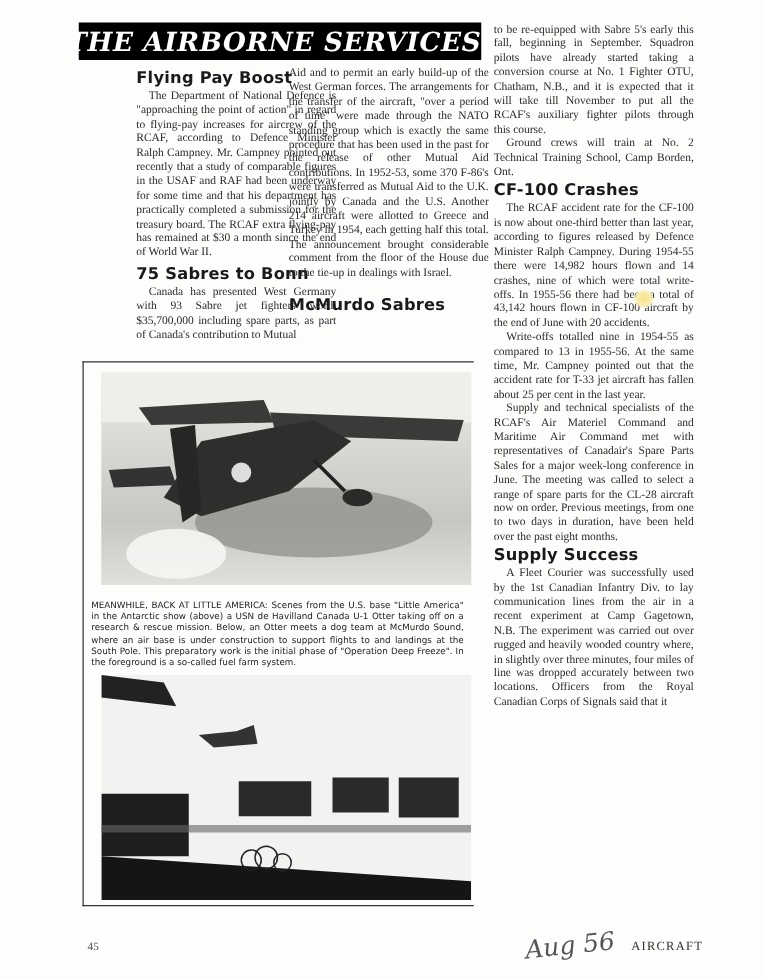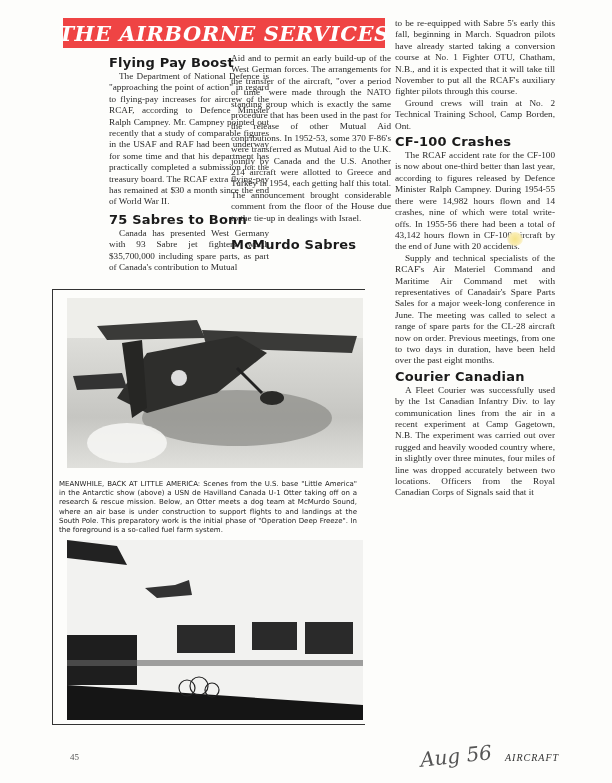--- a/index.html
+++ b/index.html
@@ -1,41 +1,41 @@
 <!DOCTYPE html>
 <html><head>
 <meta charset="utf-8">
 <style>
   html, body { margin:0; padding:0; }
   body { width:612px; height:783px; background:#fdfdfb; position:relative; overflow:hidden;
          font-family:"Liberation Serif", serif; color:#2a2a2a; }
-  .banner { position:absolute; left:63px; top:18px; width:322px; height:30px; background:#ef4444;
-            display:flex; align-items:center; justify-content:center; }
+  .banner { position:absolute; left:63px; top:18px; width:322px; height:30px; background:#000000;
+            display:flex; align-items:center; justify-content:flex-end; }
   .banner span { color:#fff; font-family:"DejaVu Serif", serif; font-weight:bold; font-style:italic;
                  font-size:21px; letter-spacing:0.5px; white-space:nowrap; }
   .col { position:absolute; font-size:9.2px; line-height:11.4px; text-align:justify; }
   .col p { margin:0; text-indent:10px; }
   .col h2 { margin:2px 0 0 0; font-family:"DejaVu Sans", sans-serif; font-weight:bold;
             font-size:13px; line-height:16px; color:#1a1a1a; letter-spacing:0.2px; }
   .col1 { left:63px; top:53px; width:160px;margin-left:46px; }
   .col2 { left:231px; top:53px; width:160px; }
   .col3 { left:395px; top:18px; width:160px; }
   .col3 p.first { text-indent:0; }
   .col3 h2 { margin-top:2px; }
-  .photo-box { position:absolute; left:52px; top:289px; width:312px; height:434px;
+  .photo-box { position:absolute; left:66px; top:289px; width:312px; height:434px;
                border-left:1.5px solid #333; border-bottom:1.5px solid #333; border-top:1.5px solid #333; }
   .photo1 { position:absolute; left:14px; top:8px; width:296px; height:170px;
             background:linear-gradient(180deg,#eaeae6 0%,#d8d8d4 35%,#c6c6c2 70%,#e0e0dc 100%); overflow:hidden; }
   .photo2 { position:absolute; left:14px; top:250px; width:296px; height:180px; background:#f2f2f0; overflow:hidden; }
   .caption { position:absolute; left:6px; top:190px; width:298px; font-family:"DejaVu Sans", sans-serif;
              font-size:7px; line-height:9.2px; color:#222; text-align:justify; }
   .footer-page { position:absolute; left:70px; top:752px; font-size:9px; color:#555; }
   .footer-date { position:absolute; left:420px; top:744px; font-family:"DejaVu Serif", serif; font-style:italic;
                  font-size:20px; color:#555; transform:rotate(-6deg); }
-  .footer-mag { position:absolute; left:505px; top:752px; font-style:italic; font-size:10px; letter-spacing:1px; color:#333; }
+  .footer-mag { position:absolute; left:505px; top:752px; font-size:10px; letter-spacing:1px; color:#333; }
   .smudge { position:absolute; left:507px; top:232px; width:16px; height:14px; border-radius:50%;
             background:radial-gradient(circle,#f6e48a 0%,#f9ecb0 50%,rgba(255,255,255,0) 100%); }
 </style>
 </head>
 <body>
 
 <div class="banner">
   <span>THE AIRBORNE SERVICES</span>
 </div>
 
@@ -47,26 +47,27 @@
 </div>
 
 <div class="col col2">
   <p style="text-indent:0;height:182px;overflow:hidden;position:relative">
     <span id="bonn-cont">Aid and to permit an early build-up of the West German forces. The arrangements for the transfer of the aircraft, "over a period of time" were made through the NATO standing group which is exactly the same procedure that has been used in the past for the release of other Mutual Aid contributions. In 1952-53, some 370 F-86's were transferred as Mutual Aid to the U.K. jointly by Canada and the U.S. Another 214 aircraft were allotted to Greece and Turkey in 1954, each getting half this total. The announcement brought considerable comment from the floor of the House due to the tie-up in dealings with Israel.</span>
   </p>
   <h2>McMurdo Sabres</h2>
 </div>
 
 <div class="col col3">
-  <p class="first">to be re-equipped with Sabre 5's early this fall, beginning in March. Squadron pilots have already started taking a conversion course at No. 1 Fighter OTU, Chatham, N.B., and it is expected that it will take till November to put all the RCAF's auxiliary fighter pilots through this course.</p>
+  <p class="first">to be re-equipped with Sabre 5's early this fall, beginning in September. Squadron pilots have already started taking a conversion course at No. 1 Fighter OTU, Chatham, N.B., and it is expected that it will take till November to put all the RCAF's auxiliary fighter pilots through this course.</p>
   <p>Ground crews will train at No. 2 Technical Training School, Camp Borden, Ont.</p>
   <h2>CF-100 Crashes</h2>
   <p>The RCAF accident rate for the CF-100 is now about one-third better than last year, according to figures released by Defence Minister Ralph Campney. During 1954-55 there were 14,982 hours flown and 14 crashes, nine of which were total write-offs. In 1955-56 there had been a total of 43,142 hours flown in CF-100 aircraft by the end of June with 20 accidents.</p>
+  <p>Write-offs totalled nine in 1954-55 as compared to 13 in 1955-56. At the same time, Mr. Campney pointed out that the accident rate for T-33 jet aircraft has fallen about 25 per cent in the last year.</p>
   <p>Supply and technical specialists of the RCAF's Air Materiel Command and Maritime Air Command met with representatives of Canadair's Spare Parts Sales for a major week-long conference in June. The meeting was called to select a range of spare parts for the CL-28 aircraft now on order. Previous meetings, from one to two days in duration, have been held over the past eight months.</p>
-  <h2>Courier Canadian</h2>
+  <h2>Supply Success</h2>
   <p>A Fleet Courier was successfully used by the 1st Canadian Infantry Div. to lay communication lines from the air in a recent experiment at Camp Gagetown, N.B. The experiment was carried out over rugged and heavily wooded country where, in slightly over three minutes, four miles of line was dropped accurately between two locations. Officers from the Royal Canadian Corps of Signals said that it</p>
 </div>
 
 <div class="smudge"></div>
 
 <div class="photo-box">
   <div class="photo1" title="Otter aircraft on skis taking off over snow">
     <svg width="296" height="170" viewBox="0 0 296 170">
       <rect x="0" y="0" width="296" height="40" fill="#eeeeea"></rect>
       <ellipse cx="170" cy="120" rx="95" ry="28" fill="#8a8a86" opacity="0.7"></ellipse>

